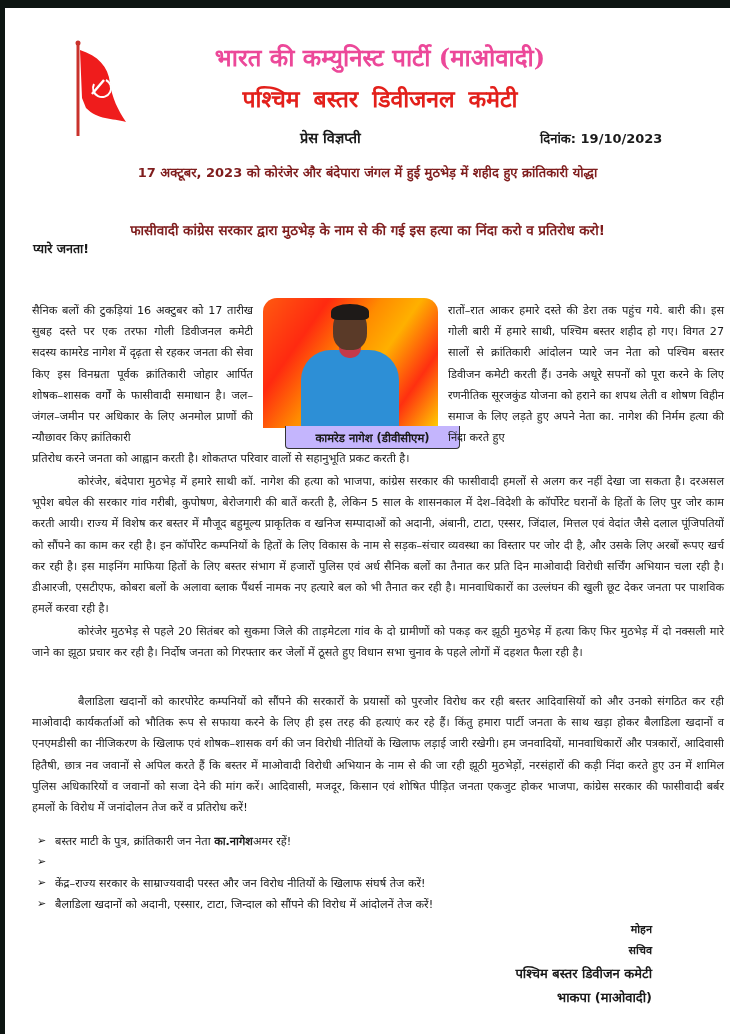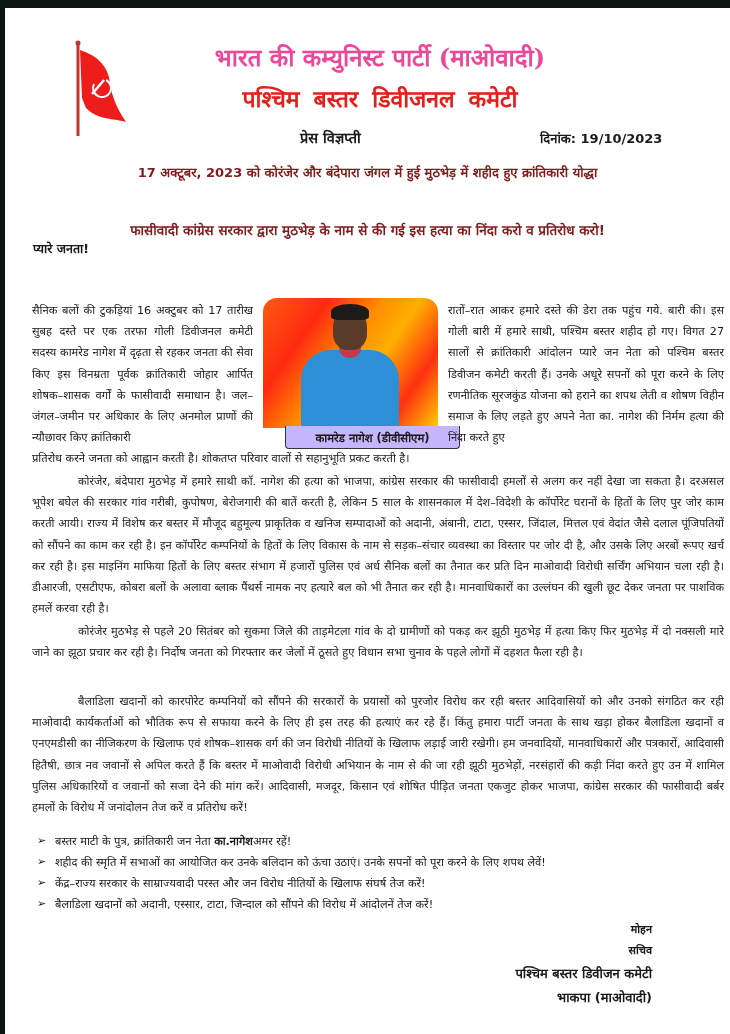--- a/index.html
+++ b/index.html
@@ -124,21 +124,20 @@
   <div class="para" style="top:613px"><span class="indent"></span><span>कोरंजेर मुठभेड़ से पहले 20 सितंबर को सुकमा जिले की ताड़मेटला गांव के दो ग्रामीणों को पकड़ कर झूठी मुठभेड़ में हत्या किए फिर मुठभेड़ में दो नक्सली मारे जाने का झूठा प्रचार कर रही है। निर्दोष जनता को गिरफ्तार कर जेलों में ठूसते हुए विधान सभा चुनाव के पहले लोगों में दहशत फैला रही है।</span></div>
   <div class="para" style="top:683px"><span class="indent"></span><span>बैलाडिला खदानों को कारपोरेट कम्पनियों को सौंपने की सरकारों के प्रयासों को पुरजोर विरोध कर रही बस्तर आदिवासियों को और उनको संगठित कर रही माओवादी कार्यकर्ताओं को भौतिक रूप से सफाया करने के लिए ही इस तरह की हत्याएं कर रहे हैं। किंतु हमारा पार्टी जनता के साथ खड़ा होकर बैलाडिला खदानों व एनएमडीसी का नीजिकरण के खिलाफ एवं शोषक–शासक वर्ग की जन विरोधी नीतियों के खिलाफ लड़ाई जारी रखेगी। हम जनवादियों, मानवाधिकारों और पत्रकारों, आदिवासी हितैषी, छात्र नव जवानों से अपिल करते हैं कि बस्तर में माओवादी विरोधी अभियान के नाम से की जा रही झूठी मुठभेड़ों, नरसंहारों की कड़ी निंदा करते हुए उन में शामिल पुलिस अधिकारियों व जवानों को सजा देने की मांग करें। आदिवासी, मजदूर, किसान एवं शोषित पीड़ित जनता एकजुट होकर भाजपा, कांग्रेस सरकार की फासीवादी बर्बर हमलों के विरोध में जनांदोलन तेज करें व प्रतिरोध करें!</span></div>
 
   <div class="bullets">
     <div class="bullet">
       <span class="arrow">➢</span>
       <span>बस्तर माटी के पुत्र, क्रांतिकारी जन नेता </span>&nbsp;<span class="bold">का.नागेश</span><span> अमर रहें!</span>
     </div>
     <div class="bullet">
       <span class="arrow">➢</span>
-      <span>शहीद की स्मृति में सभाओं का आयोजित कर उनके बलिदान को ऊंचा उठाएं। उनके सपनों को पूरा करने के लिए शपथ लेवें!</span>
     </div>
     <div class="bullet">
       <span class="arrow">➢</span>
       <span>केंद्र–राज्य सरकार के साम्राज्यवादी परस्त और जन विरोध नीतियों के खिलाफ संघर्ष तेज करें!</span>
     </div>
     <div class="bullet">
       <span class="arrow">➢</span>
       <span>बैलाडिला खदानों को अदानी, एस्सार, टाटा, जिन्दाल को सौंपने की विरोध में आंदोलनें तेज करें!</span>
     </div>
   </div>

